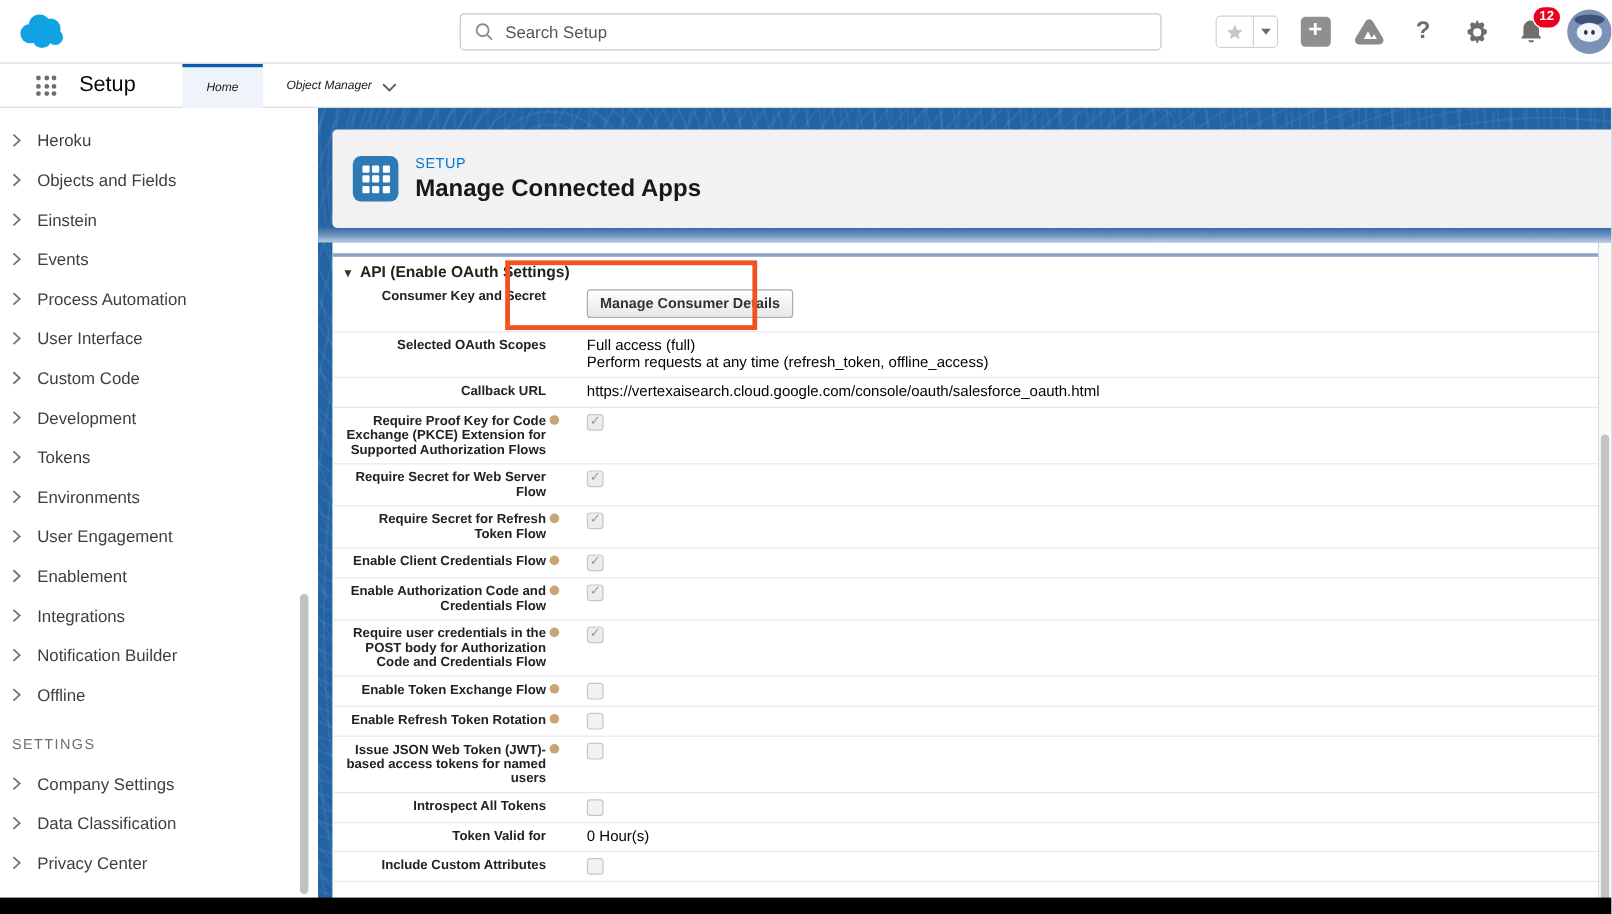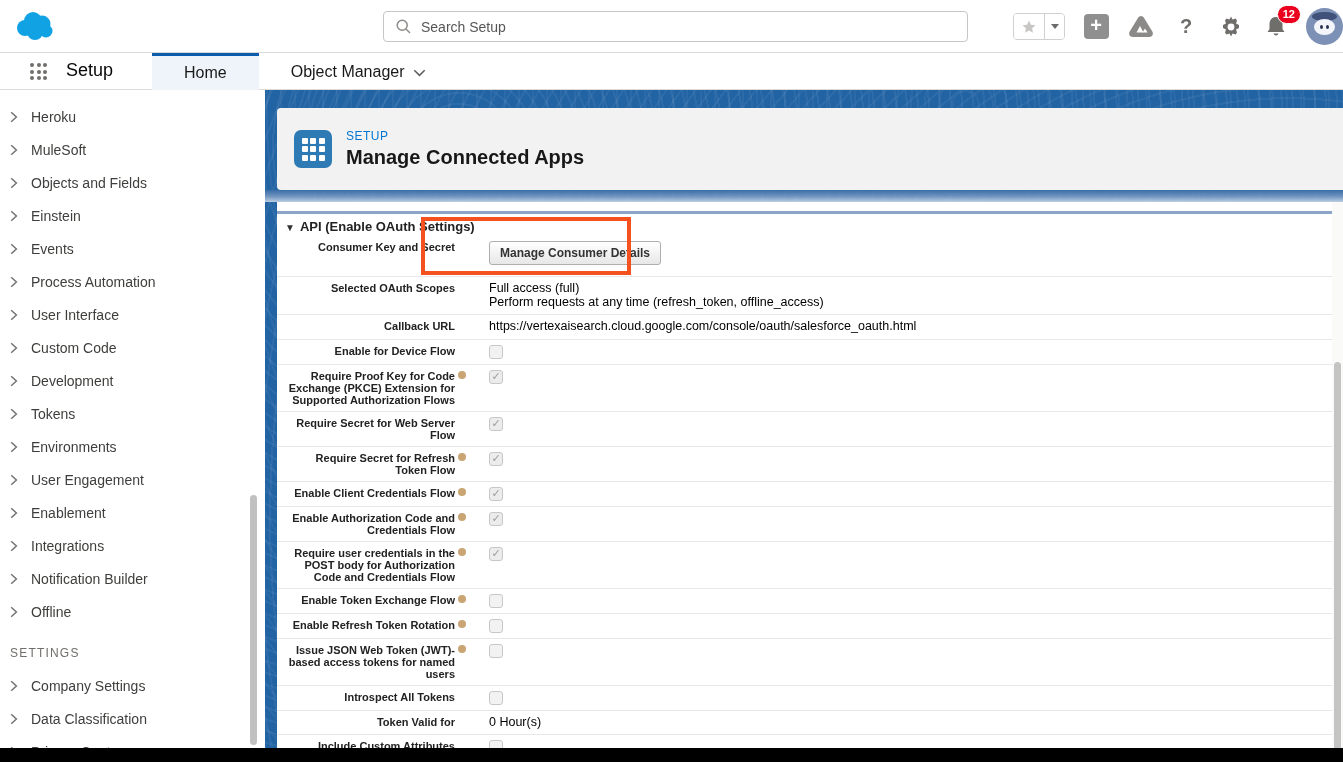--- a/index.html
+++ b/index.html
@@ -36,21 +36,21 @@
   .avatar .eye { position:absolute; top:17px; width:3px; height:4px; border-radius:50%; background:#2a3350; }
 
   
   .tabbar { position:absolute; left:0; top:53px; width:100%; height:37px; background:#fff;
     border-bottom:1px solid #dddbda; z-index:19; }
   .waffle { position:absolute; left:30px; top:10px; display:grid; grid-template-columns:repeat(3,4px);
     grid-gap:2.5px; cursor:pointer; }
   .waffle span { width:4px; height:4px; border-radius:50%; background:#706e6b; }
   .app-label { position:absolute; left:66px; top:7px; font-size:18px; color:#080707; }
   .nav-tabs { position:absolute; left:152px; top:0; height:100%; display:flex; }
-  .tab { height:37px; padding:0 32px; display:flex; align-items:center; font-size:16px; color:#181818; gap:8px; }
+  .tab { height:37px; padding:0 20px; display:flex; align-items:center; font-size:10px; color:#181818; gap:8px;font-style:italic; }
   .tab.active { background:#eef4f9; border-top:3px solid #0b5cab; padding-top:0; }
   .tab-caret { margin-top:2px; }
 
   
   .bodywrap { position:absolute; left:0; top:90px; width:100%; height:712px; display:flex; }
 
   
   .sidebar { position:relative; width:265px; height:100%; background:#fff; overflow:hidden; flex:0 0 auto; }
   .side-list { padding-top:10px; }
   .side-item { height:33px; display:flex; align-items:center; padding-left:10px; cursor:pointer; }
@@ -210,26 +210,20 @@
           <div class="side-item">
             <svg width="8" height="12" viewBox="0 0 8 12">
               <path d="M1.2 1.2 L6.4 6 L1.2 10.8" fill="none" stroke="#747474" stroke-width="1.5"></path>
             </svg>
             <span class="lab">Heroku</span>
           </div>
           <div class="side-item">
             <svg width="8" height="12" viewBox="0 0 8 12">
               <path d="M1.2 1.2 L6.4 6 L1.2 10.8" fill="none" stroke="#747474" stroke-width="1.5"></path>
             </svg>
-            <span class="lab">MuleSoft</span>
-          </div>
-          <div class="side-item">
-            <svg width="8" height="12" viewBox="0 0 8 12">
-              <path d="M1.2 1.2 L6.4 6 L1.2 10.8" fill="none" stroke="#747474" stroke-width="1.5"></path>
-            </svg>
             <span class="lab">Objects and Fields</span>
           </div>
           <div class="side-item">
             <svg width="8" height="12" viewBox="0 0 8 12">
               <path d="M1.2 1.2 L6.4 6 L1.2 10.8" fill="none" stroke="#747474" stroke-width="1.5"></path>
             </svg>
             <span class="lab">Einstein</span>
           </div>
           <div class="side-item">
             <svg width="8" height="12" viewBox="0 0 8 12">
@@ -363,26 +357,20 @@
                   <span class="line">Perform requests at any time (refresh_token, offline_access)</span>
                 </div>
               </div>
               <div class="row">
                 <div class="lbl">Callback URL</div>
                 <div class="val">
                   <span class="line">https://vertexaisearch.cloud.google.com/console/oauth/salesforce_oauth.html</span>
                 </div>
               </div>
               <div class="row">
-                <div class="lbl">Enable for Device Flow</div>
-                <div class="val">
-                  <div class="cb"></div>
-                </div>
-              </div>
-              <div class="row">
                 <div class="lbl">Require Proof Key for Code Exchange (PKCE) Extension for Supported Authorization Flows<span class="info-dot"></span></div>
                 <div class="val">
                   <div class="cb checked">✓</div>
                 </div>
               </div>
               <div class="row">
                 <div class="lbl">Require Secret for Web Server Flow</div>
                 <div class="val">
                   <div class="cb checked">✓</div>
                 </div>

